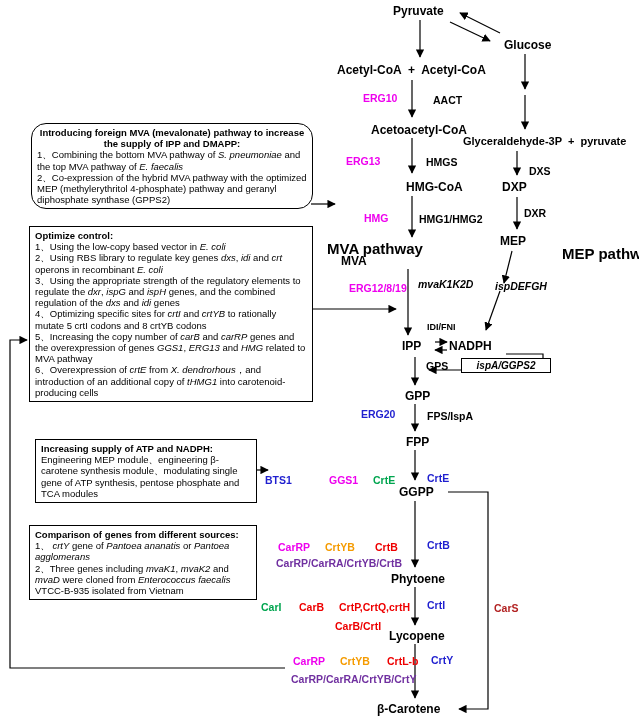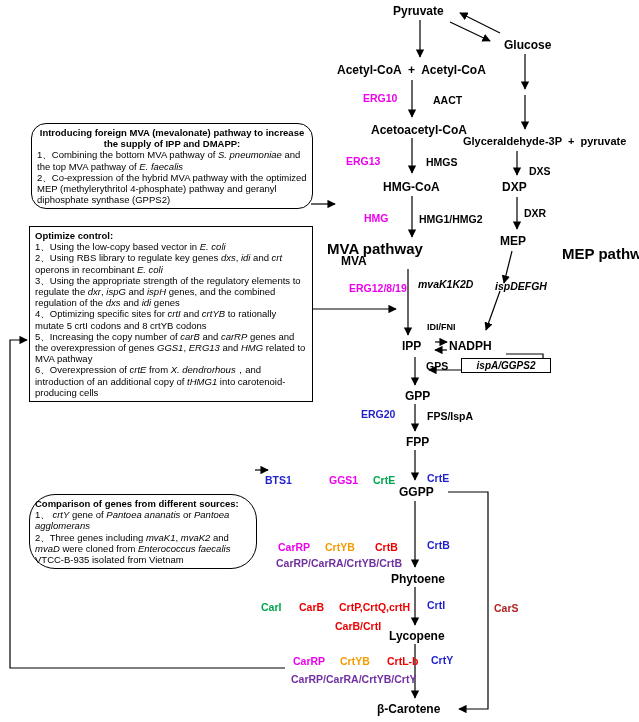--- a/index.html
+++ b/index.html
@@ -66,21 +66,21 @@
       <line x1="311" y1="204" x2="335" y2="204"></line>
       <line x1="311" y1="309" x2="396" y2="309"></line>
       <line x1="255" y1="470" x2="268" y2="470"></line>
     </g>
   </svg>
 
   <div class="node" style="left:393px;top:4px;">Pyruvate</div>
   <div class="node" style="left:504px;top:38px;">Glucose</div>
   <div class="node" style="left:337px;top:63px;">Acetyl-CoA  +  Acetyl-CoA</div>
   <div class="node" style="left:371px;top:123px;">Acetoacetyl-CoA</div>
-  <div class="node" style="left:383px;top:180px;">HMG-CoA</div>
+  <div class="node" style="left:406px;top:180px;">HMG-CoA</div>
   <div class="plabel" style="left:327px;top:240px;">MVA pathway</div>
   <div class="node" style="left:341px;top:254px;">MVA</div>
   <div class="node" style="left:463px;top:135px;font-size:11px;">Glyceraldehyde-3P  +  pyruvate</div>
   <div class="node" style="left:502px;top:180px;">DXP</div>
   <div class="node" style="left:500px;top:234px;">MEP</div>
   <div class="plabel" style="left:562px;top:245px;">MEP pathway</div>
   <div class="node" style="left:402px;top:339px;">IPP</div>
   <div class="node" style="left:449px;top:339px;">NADPH</div>
   <div class="node" style="left:405px;top:389px;">GPP</div>
   <div class="node" style="left:406px;top:435px;">FPP</div>
@@ -135,20 +135,24 @@
   <div class="ibox" style="left:29px;top:226px;width:272px;">
     <p class="t">Optimize control:</p>
     <p>1、Using the low-copy based vector in <i>E. coli</i></p>
     <p>2、Using RBS library to regulate key genes <i>dxs</i>, <i>idi</i> and <i>crt</i> operons in recombinant <i>E. coli</i></p>
     <p>3、Using the appropriate strength of the regulatory elements to regulate the <i>dxr</i>, <i>ispG</i> and <i>ispH</i> genes, and the combined regulation of the <i>dxs</i> and <i>idi</i> genes</p>
     <p>4、Optimizing specific sites for <i>crtI</i> and <i>crtYB</i> to rationally mutate 5 crtI codons and 8 crtYB codons</p>
     <p>5、Increasing the copy number of <i>carB</i> and <i>carRP</i> genes and the overexpression of genes <i>GGS1</i>, <i>ERG13</i> and <i>HMG</i> related to MVA pathway</p>
     <p>6、Overexpression of <i>crtE</i> from <i>X. dendrorhous</i>，and introduction of an additional copy of <i>tHMG1</i> into carotenoid-producing cells</p>
   </div>
 
+  <div class="ibox" style="left:35px;top:439px;width:210px;">
+    <p class="t">Increasing supply of ATP and NADPH:</p>
+    <p>Engineering MEP module、engineering β-carotene synthesis module、modulating single gene of ATP synthesis, pentose phosphate and TCA modules</p>
+  </div>
 
-  <div class="ibox" style="left:29px;top:494px;width:216px;border-radius:26px;">
+  <div class="ibox" style="left:29px;top:525px;width:216px;">
     <p class="t">Comparison of genes from different sources:</p>
     <p>1、 <i>crtY</i> gene of <i>Pantoea ananatis</i> or <i>Pantoea agglomerans</i></p>
     <p>2、Three genes including <i>mvaK1</i>, <i>mvaK2</i> and <i>mvaD</i> were cloned from <i>Enterococcus faecalis</i> VTCC-B-935 isolated from Vietnam</p>
   </div>
 
 </div>
 
 </body></html>

